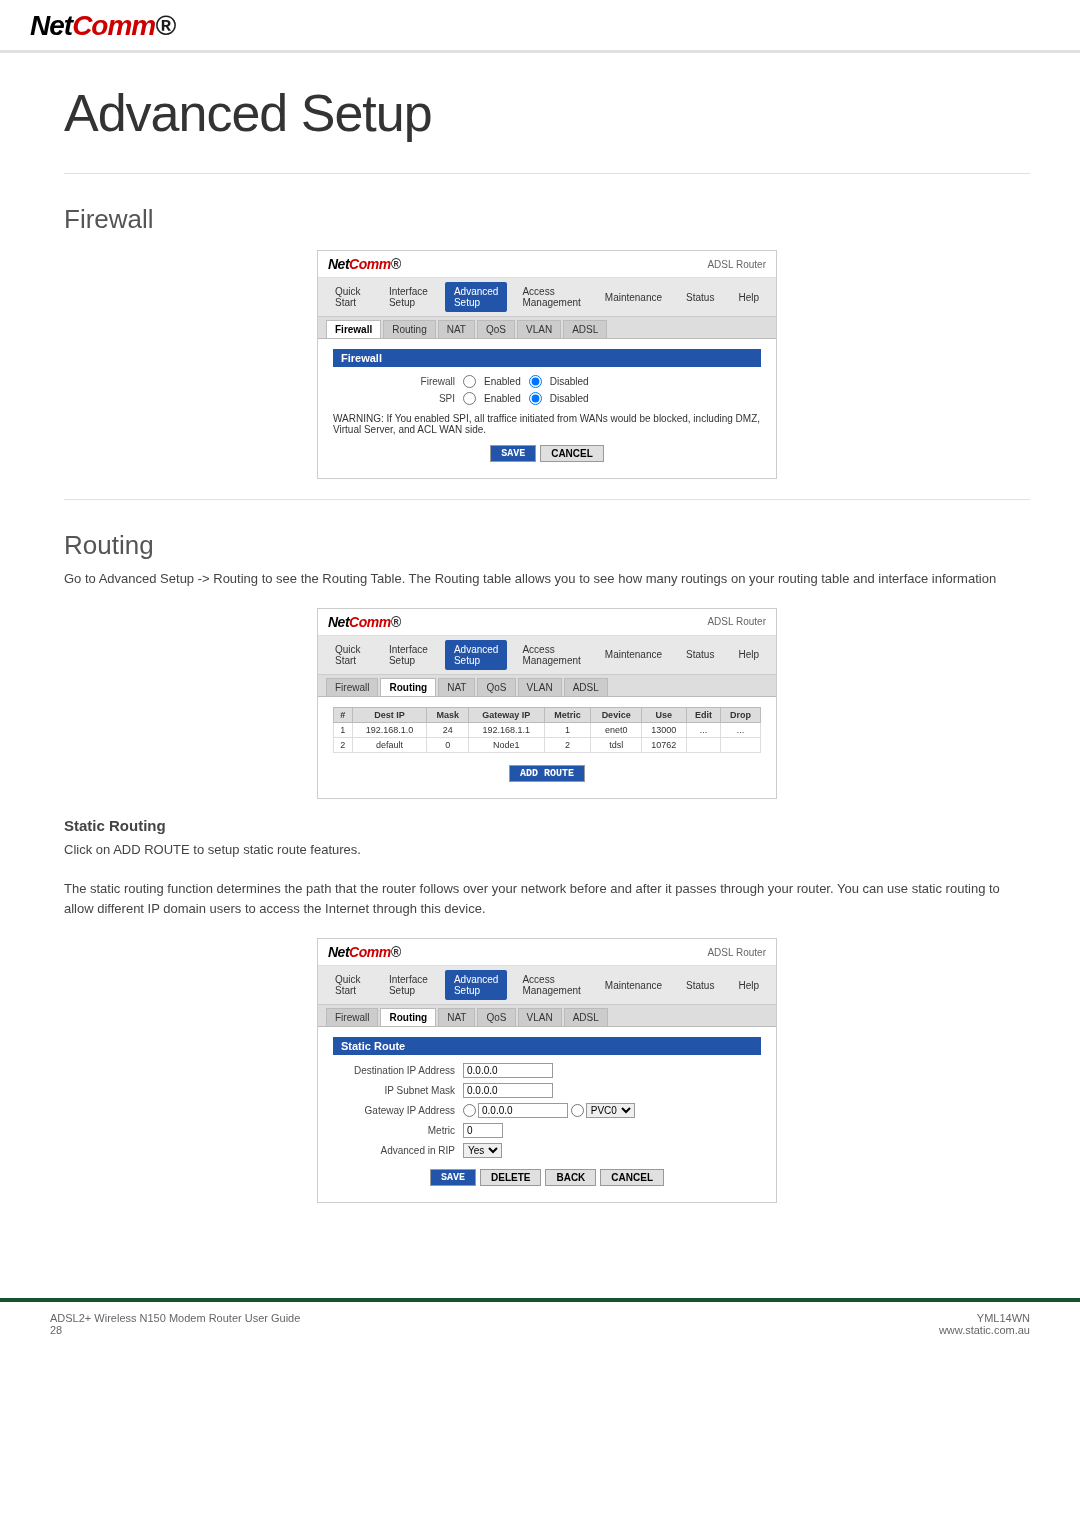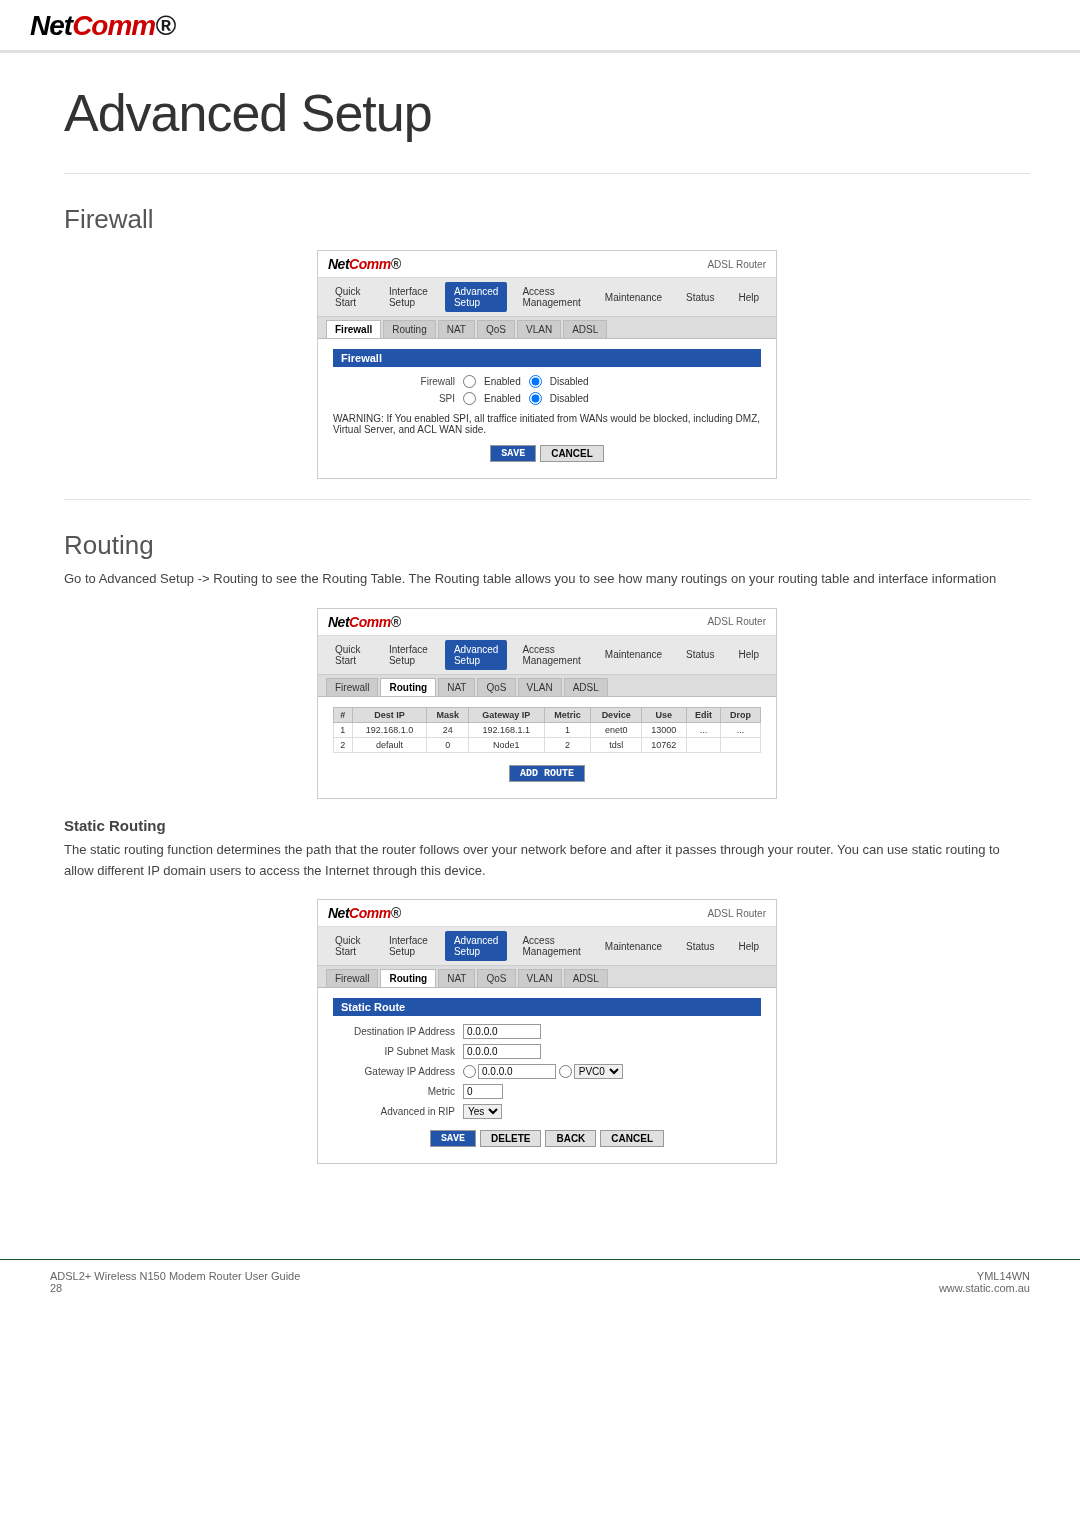--- a/index.html
+++ b/index.html
@@ -220,37 +220,37 @@
     }
 
     
     .router-ui .static-form {
       font-size: 10px;
     }
     .router-ui .static-form .form-row {
       margin-bottom: 5px;
     }
     .router-ui .static-form input[type="text"] {
-      width: 78px;
+      width: 90px;
       font-size: 10px;
       border: 1px solid #999;
       padding: 1px 3px;
     }
     .router-ui .static-form select {
       font-size: 10px;
       border: 1px solid #999;
     }
     .router-ui .static-form input[type="radio"] {
       margin-right: 2px;
     }
 
     
     .page-footer {
       margin-top: 40px;
-      border-top: 1px solid #14532d;
+      border-top: 4px solid #14532d;
       padding: 10px 50px;
       display: flex;
       justify-content: space-between;
       font-size: 11px;
       color: #666;
     }
 
     .divider {
       border: none;
       border-top: 1px solid #e0e0e0;
@@ -396,20 +396,21 @@
           </tr>
         </tbody>
       </table>
       <div class="btn-row">
         <button class="ui-btn primary">ADD ROUTE</button>
       </div>
     </div>
   </div>
 
   <p class="subsection-title">Static Routing</p>
+  <p class="section-description">Click on ADD ROUTE to setup static route features.</p>
   <p class="section-description">The static routing function determines the path that the router follows over your network before and after it passes through your router. You can use static routing to allow different IP domain users to access the Internet through this device.</p>
 
   <div class="router-ui">
     <div class="ui-header">
       <div class="ui-logo">
         <span class="net">Net</span><span class="comm">Comm</span>®
       </div>
       <div class="adsl-label">ADSL Router</div>
     </div>
     <div class="ui-nav-top">

